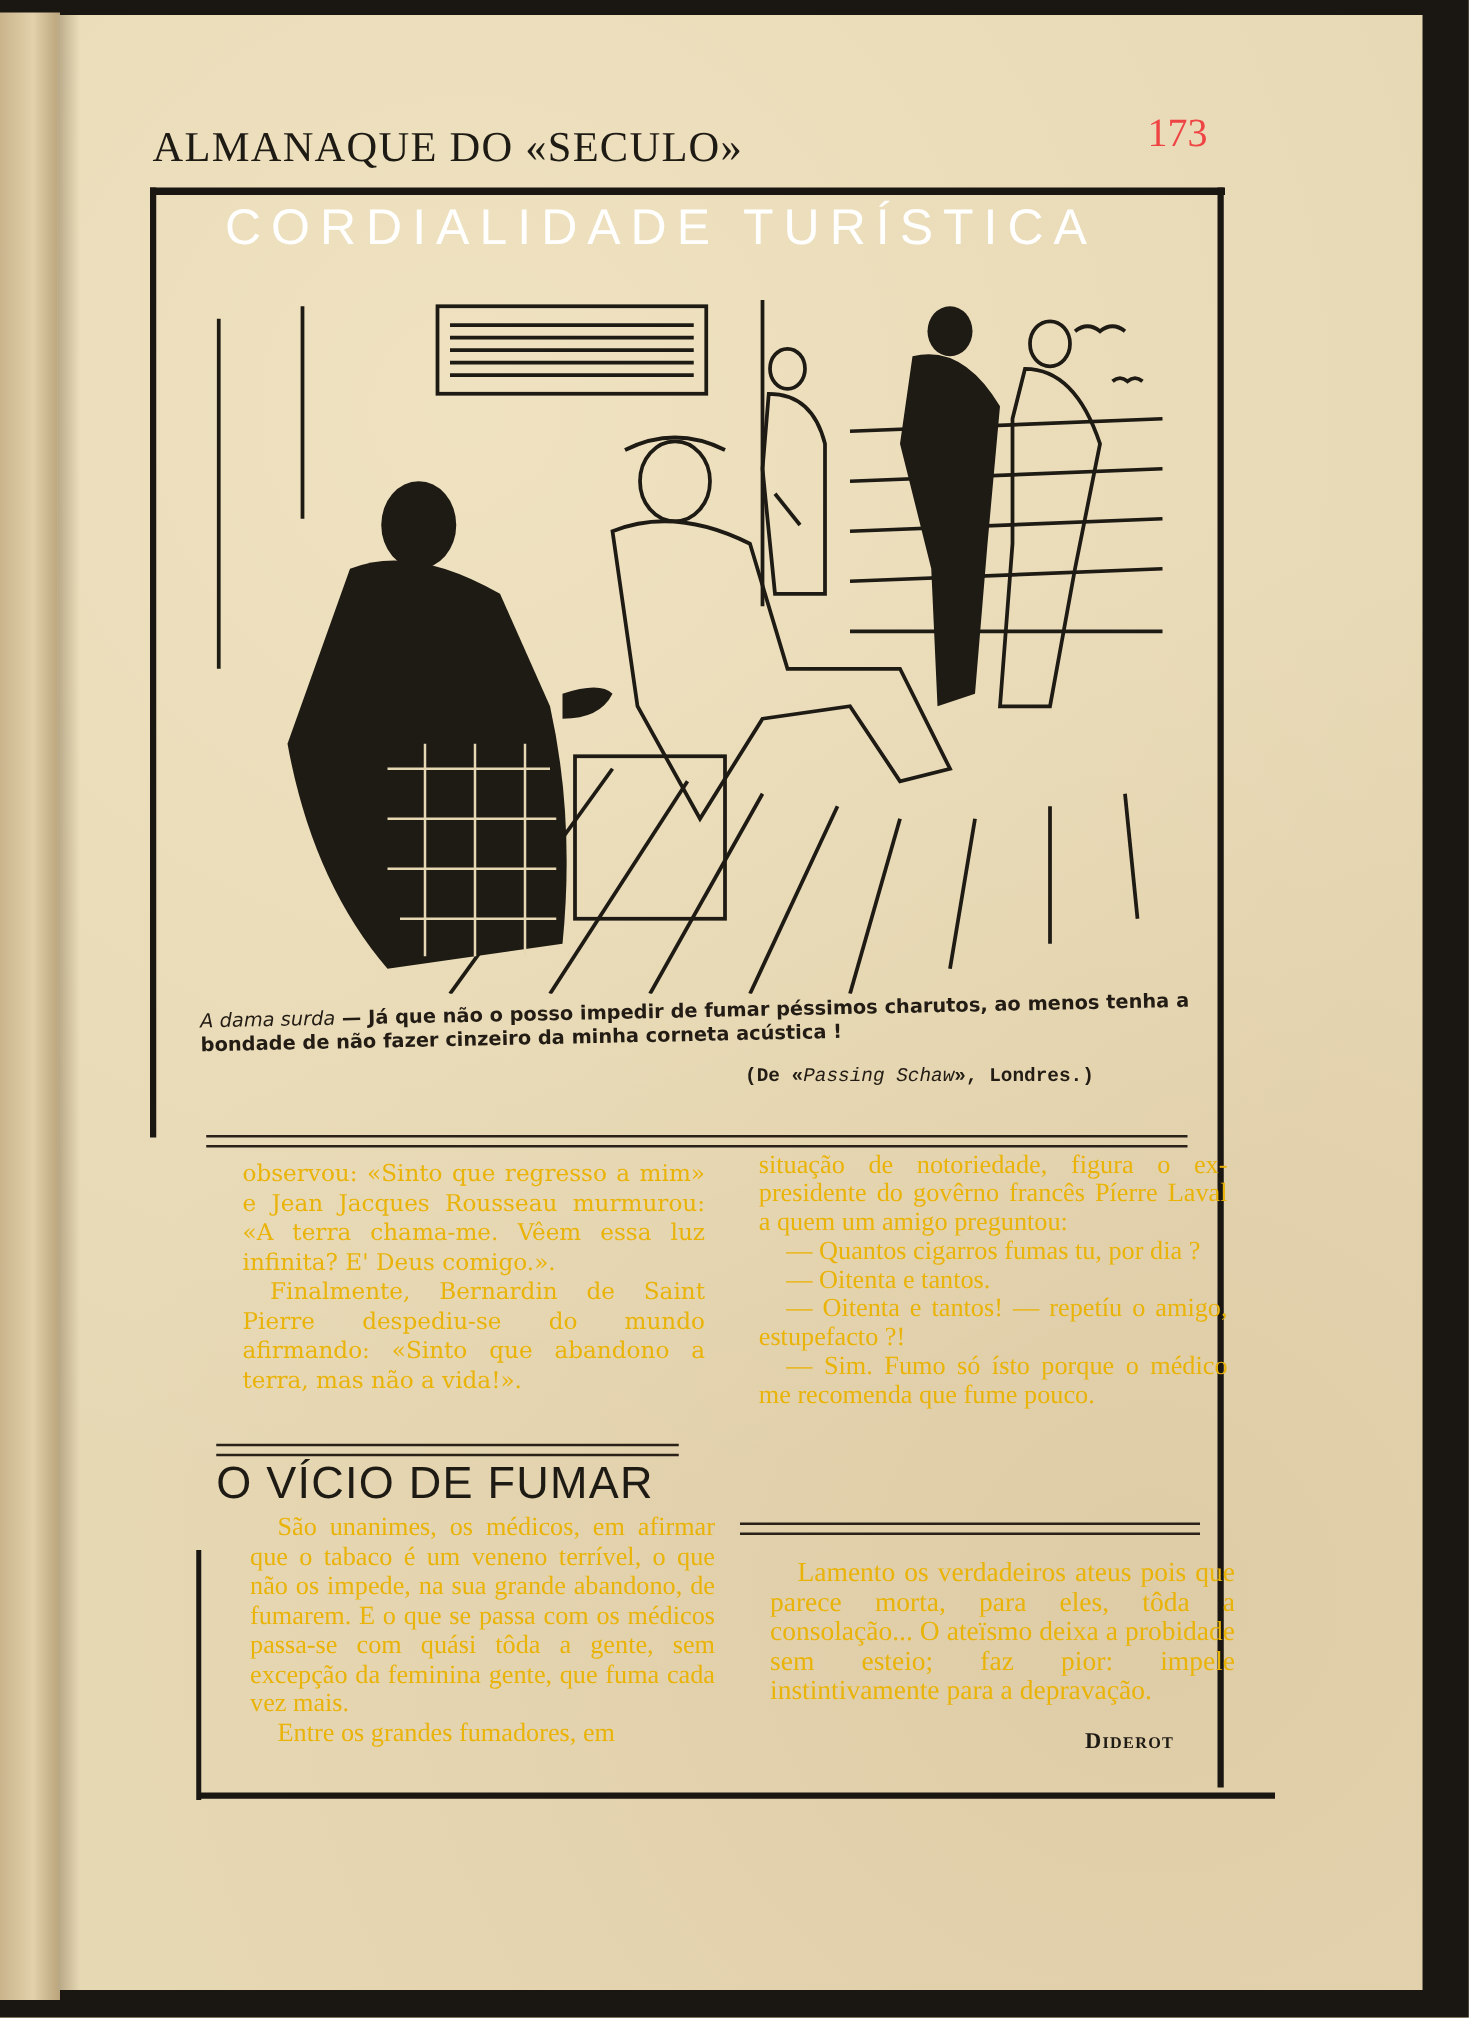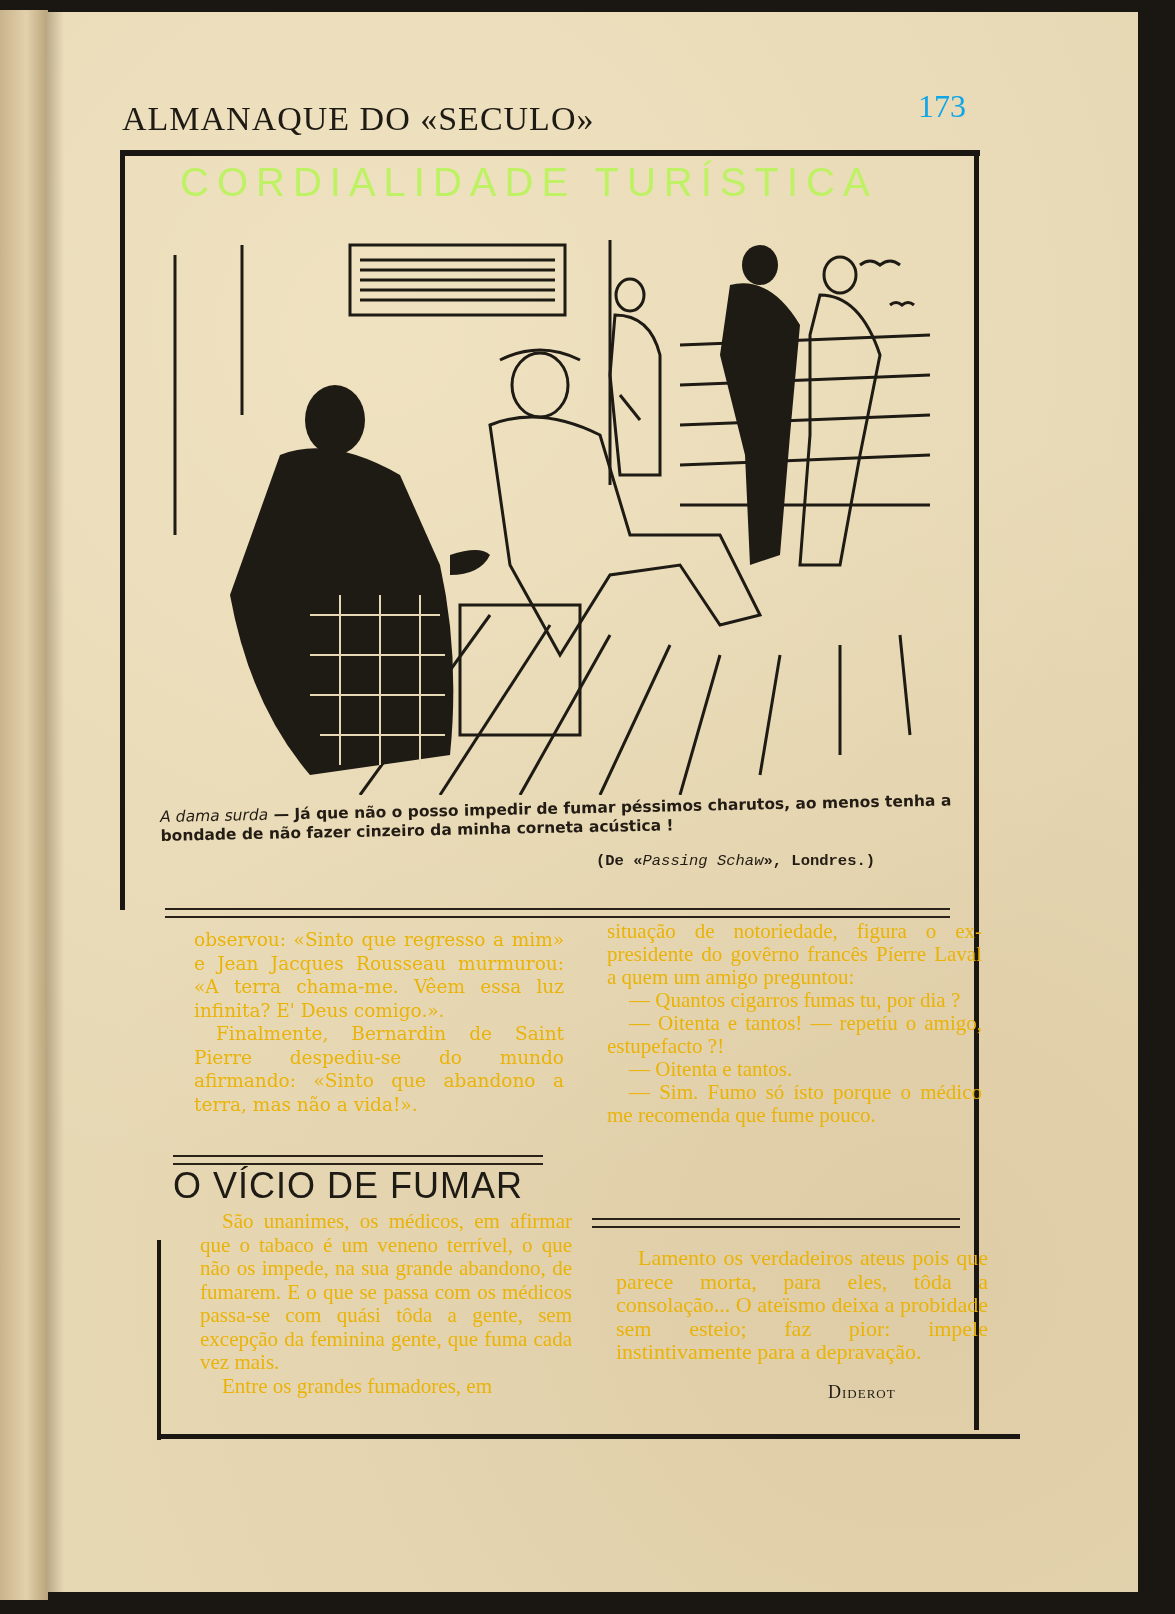--- a/index.html
+++ b/index.html
@@ -24,34 +24,34 @@
     position:absolute; left:46px; top:12px; width:18px; height:1580px;
     background:linear-gradient(90deg, rgba(90,70,40,0.35), transparent);
   }
   .running-head {
     position:absolute; left:122px; top:100px;
     font-family:"Liberation Serif", serif; font-size:34px; letter-spacing:1px;
     color:#1e1a14;
   }
   .page-number {
     position:absolute; left:918px; top:88px;
-    font-family:"Liberation Serif", serif; font-size:32px; color:#0ea5e9;
+    font-family:"Liberation Serif", serif; font-size:32px; color:#ef4444;
   }
   .rule-top {
     position:absolute; left:120px; top:150px; width:860px; height:6px; background:#1a1612;
   }
   .frame-left { position:absolute; left:120px; top:150px; width:5px; height:760px; background:#1a1612; }
   .frame-right { position:absolute; left:974px; top:150px; width:5px; height:1280px; background:#1a1612; }
   .frame-left-lower { position:absolute; left:157px; top:1240px; width:4px; height:200px; background:#1a1612; }
   .rule-bottom { position:absolute; left:160px; top:1434px; width:860px; height:5px; background:#1a1612; }
 
   .cartoon-title {
     position:absolute; left:180px; top:160px;
     font-family:"Liberation Sans", sans-serif; font-size:40px; letter-spacing:8px;
-    color:#bef264;
+    color:#ffffff;
   }
   .illustration {
     position:absolute; left:160px; top:235px; width:780px; height:560px;
   }
   .caption {
     position:absolute; left:160px; top:808px; width:800px;
     font-family:"DejaVu Sans", sans-serif; font-size:15.5px; line-height:19px;
     font-weight:bold; color:#221c14; transform:rotate(-1.2deg); transform-origin:left top;
   }
   .caption .speaker { font-style:italic; font-weight:normal; }
@@ -67,22 +67,22 @@
   .col p.indent { text-indent:22px; }
   .col-left-top { left:170px; top:928px; width:370px; font-family:"DejaVu Serif", serif; font-size:18.5px; }
   .col-right-top { left:583px; top:920px; width:375px; font-family:Liberation Serif, serif; font-size:21px; line-height:23px; }
   .section-heading {
     position:absolute; left:173px; top:1165px;
     font-family:"Liberation Sans", sans-serif; font-size:36px; letter-spacing:1px; color:#1e1a14;
   }
   .col-left-bottom { left:176px; top:1210px; width:372px; font-family:"Liberation Serif", serif; font-size:21px; line-height:23.5px; }
   .col-right-bottom { left:592px; top:1246px; width:372px; font-family:"Liberation Serif", serif; font-size:22px; line-height:23.5px; }
   .quote-author {
-    position:absolute; left:828px; top:1382px;
-    font-family:"Liberation Serif", serif; font-size:18px; font-weight:normal; letter-spacing:1px;
+    position:absolute; left:868px; top:1382px;
+    font-family:"Liberation Serif", serif; font-size:18px; font-weight:bold; letter-spacing:1px;
     font-variant:small-caps; color:#1e1a14;
   }
 </style>
 </head>
 <body>
 
 <div class="left-page"></div>
 <div class="page"></div>
 <div class="spine-shadow"></div>
 
@@ -185,22 +185,22 @@
 
 <div class="section-heading">O VÍCIO DE FUMAR</div>
 <div class="col col-left-bottom">
   <p class="indent">São unanimes, os médicos, em afirmar que o tabaco é um veneno terrível, o que não os impede, na sua grande abandono, de fumarem. E o que se passa com os médicos passa-se com quási tôda a gente, sem excepção da feminina gente, que fuma cada vez mais.</p>
   <p class="indent">Entre os grandes fumadores, em</p>
 </div>
 
 <div class="col col-right-top">
   <p>situação de notoriedade, figura o ex-presidente do govêrno francês Píerre Laval a quem um amigo preguntou:</p>
   <p class="indent">— Quantos cigarros fumas tu, por dia ?</p>
+  <p class="indent">— Oitenta e tantos.</p>
   <p class="indent">— Oitenta e tantos! — repetíu o amigo, estupefacto ?!</p>
-  <p class="indent">— Oitenta e tantos.</p>
   <p class="indent">— Sim. Fumo só ísto porque o médico me recomenda que fume pouco.</p>
 </div>
 
 <div class="double-rule" style="left:592px; top:1218px; width:368px;"></div>
 
 <div class="col col-right-bottom">
   <p class="indent">Lamento os verdadeiros ateus pois que parece morta, para eles, tôda a consolação... O ateïsmo deixa a probidade sem esteio; faz pior: impele instintivamente para a depravação.</p>
 </div>
 <div class="quote-author">Diderot</div>
 

